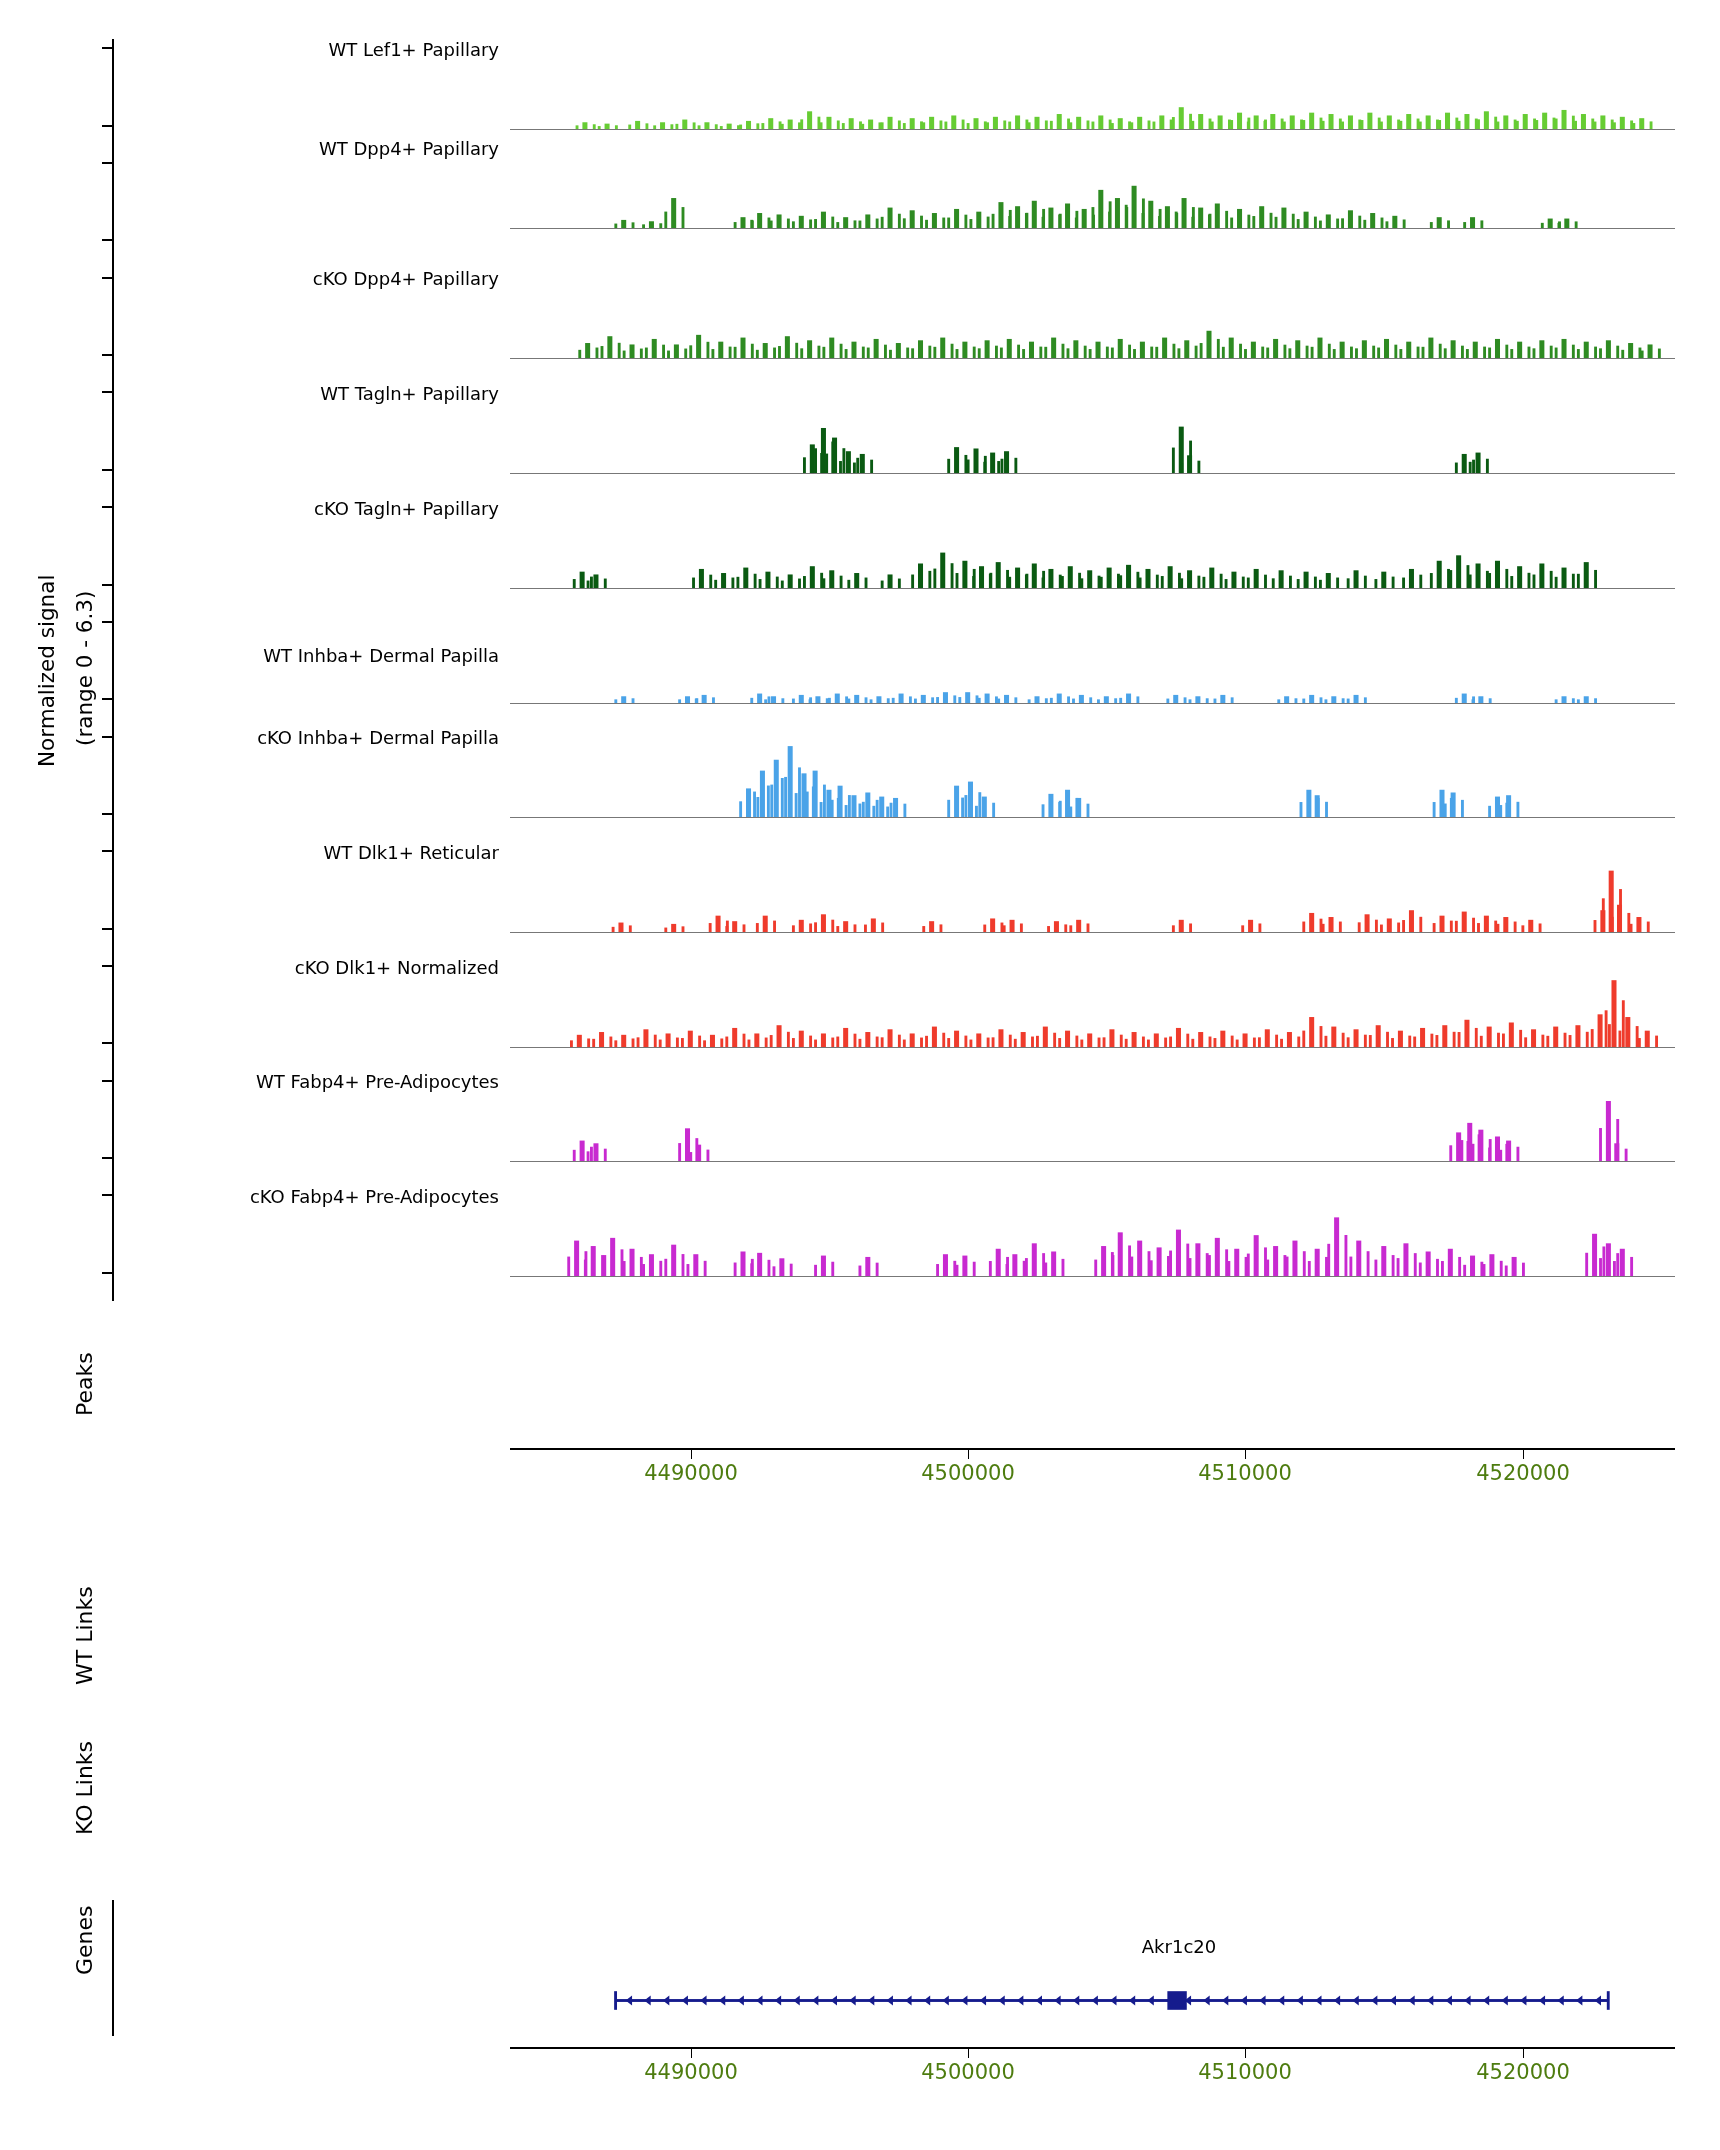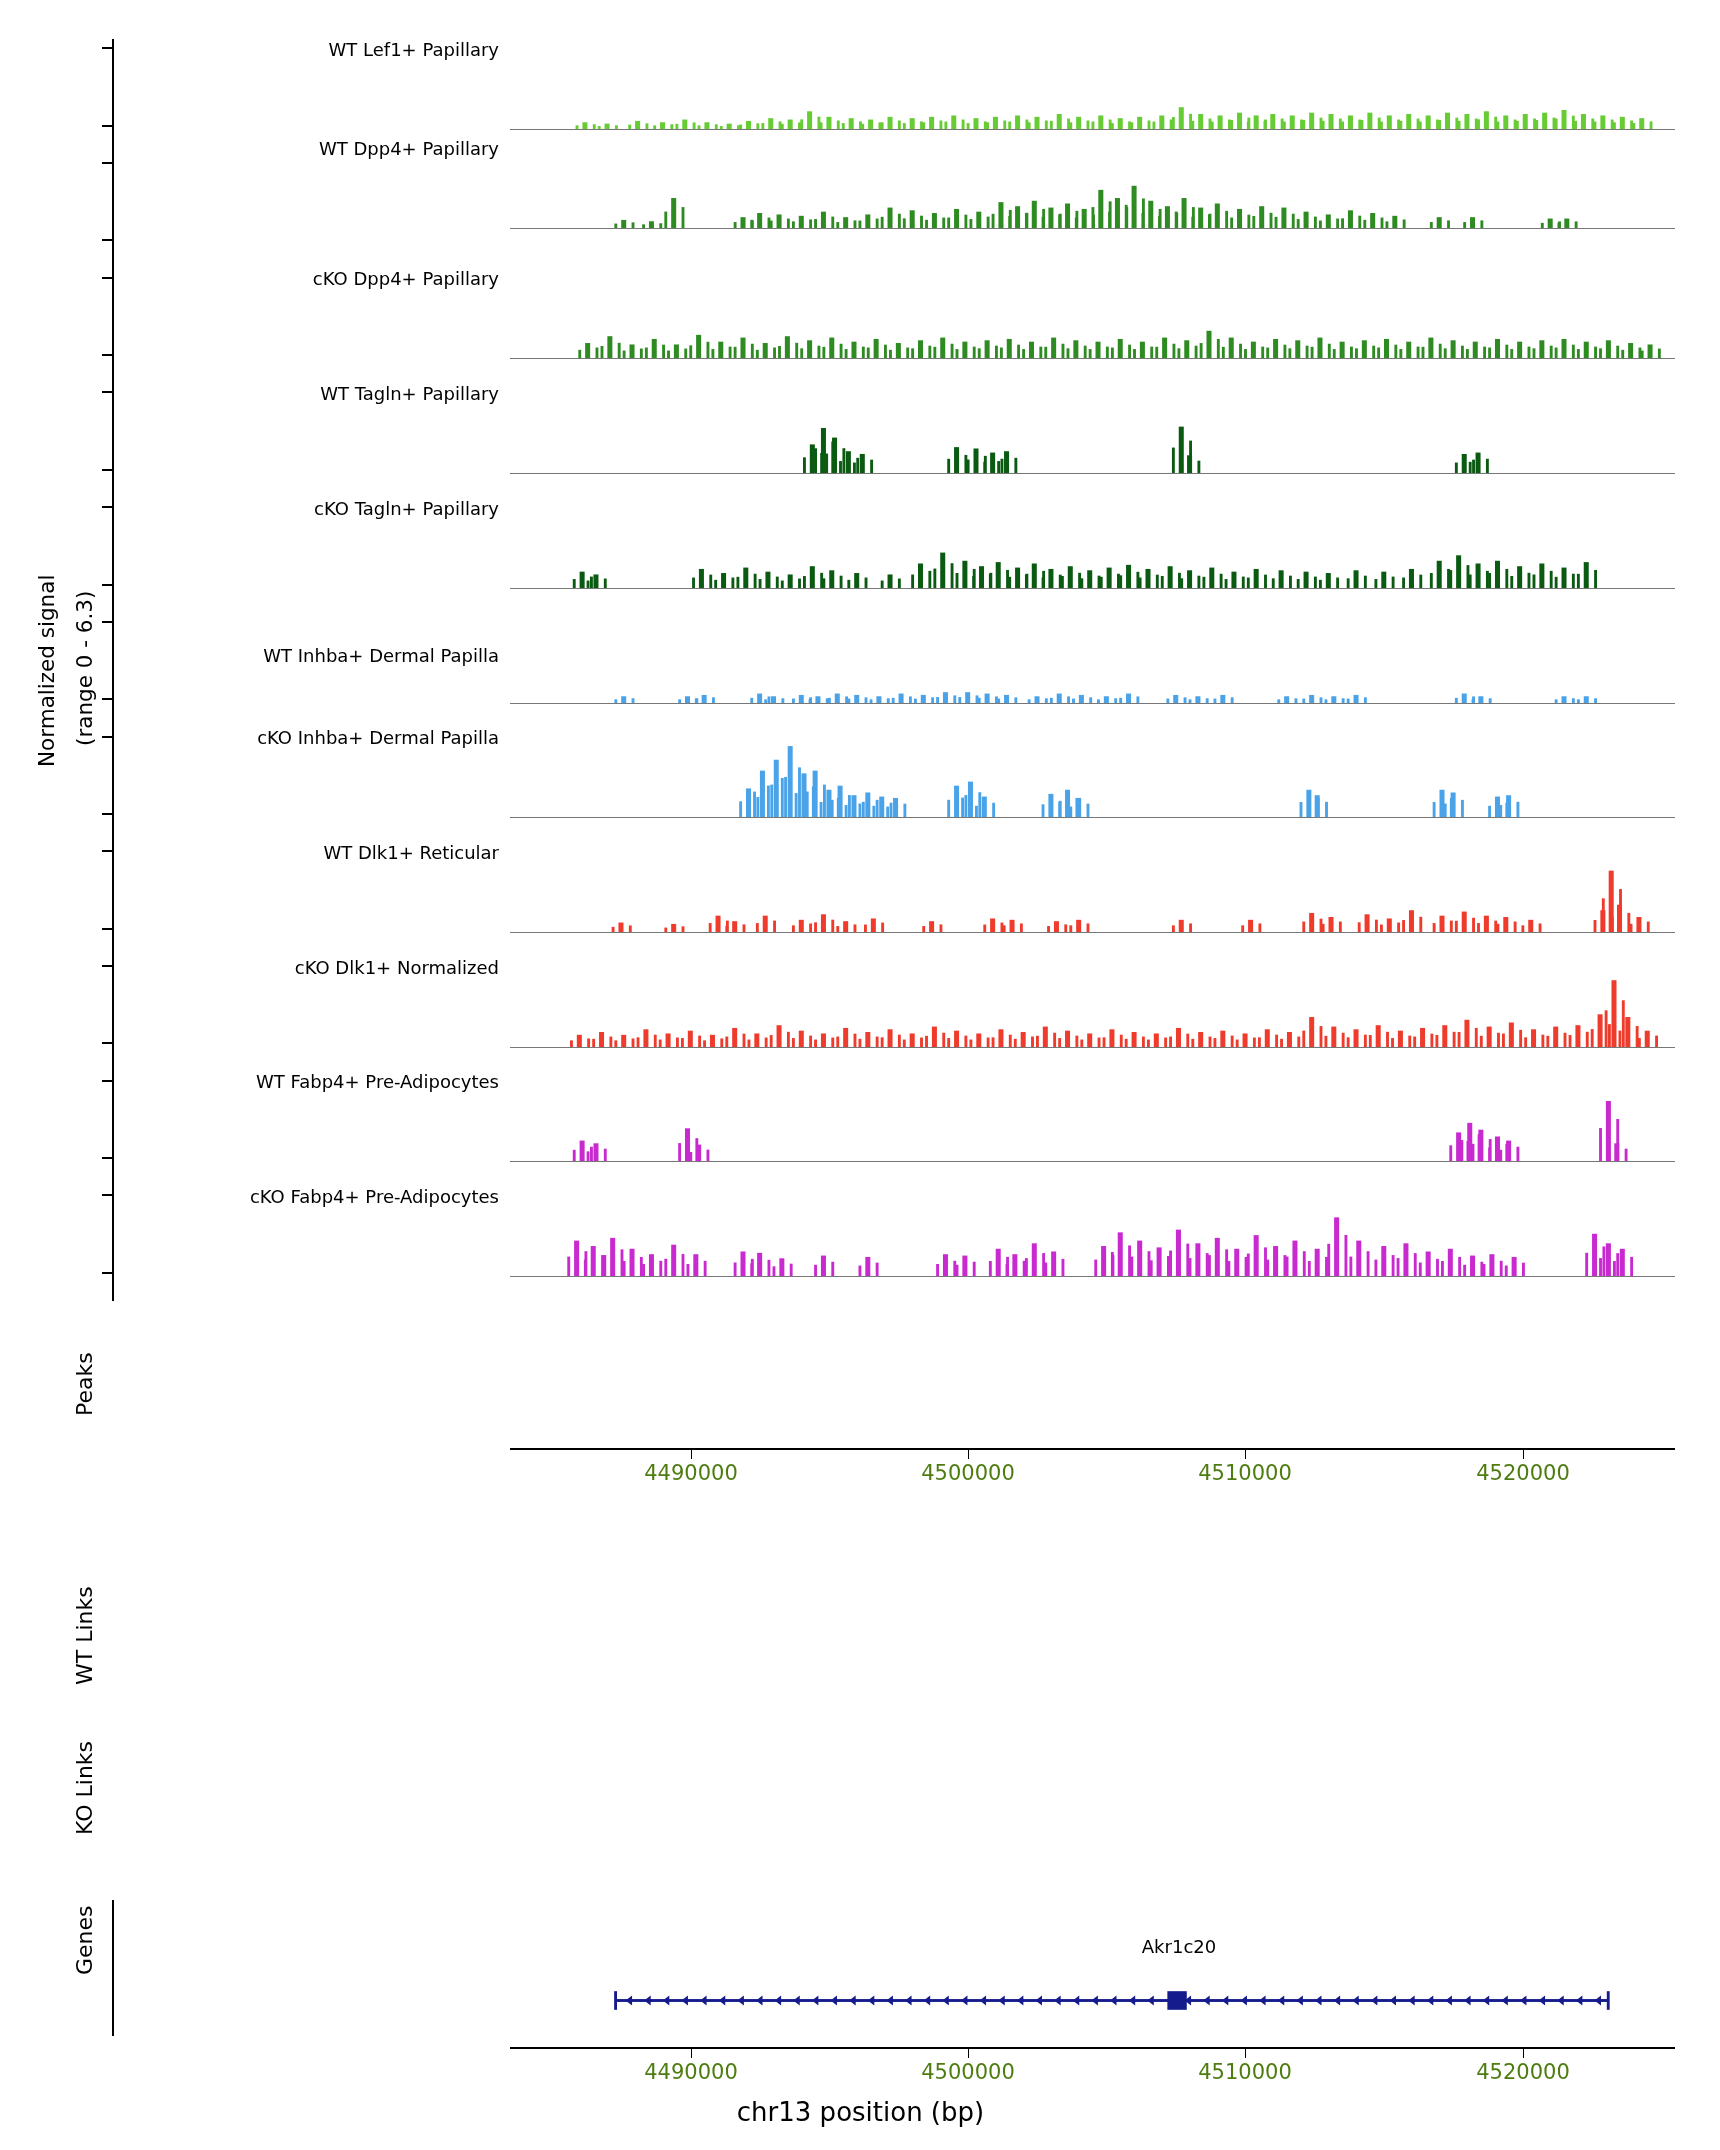--- a/index.html
+++ b/index.html
@@ -1443,21 +1443,20 @@
       <div class="tick" style="left: 691px; top: 2049px; height: 8.6px;"></div>
       <div class="ticklabel" style="left: 691px; top: 2060px;">4490000</div>
       <div class="tick" style="left: 968px; top: 2049px; height: 8.6px;"></div>
       <div class="ticklabel" style="left: 968px; top: 2060px;">4500000</div>
       <div class="tick" style="left: 1245px; top: 2049px; height: 8.6px;"></div>
       <div class="ticklabel" style="left: 1245px; top: 2060px;">4510000</div>
       <div class="tick" style="left: 1523px; top: 2049px; height: 8.6px;"></div>
       <div class="ticklabel" style="left: 1523px; top: 2060px;">4520000</div>
     </div>
 
-  <div class="xaxis-title" style="top:2097px;">chr13 position (bp)</div>
 <div class="tick" style="left: 102px; width: 11.5px; height: 2.2px; top: 47px; position: absolute;"></div>
     <div class="tick" style="left: 102px; width: 11.5px; height: 2.2px; top: 125px; position: absolute;"></div>
     <div class="tick" style="left: 102px; width: 11.5px; height: 2.2px; top: 162px; position: absolute;"></div>
     <div class="tick" style="left: 102px; width: 11.5px; height: 2.2px; top: 239px; position: absolute;"></div>
     <div class="tick" style="left: 102px; width: 11.5px; height: 2.2px; top: 277px; position: absolute;"></div>
     <div class="tick" style="left: 102px; width: 11.5px; height: 2.2px; top: 354px; position: absolute;"></div>
     <div class="tick" style="left: 102px; width: 11.5px; height: 2.2px; top: 391px; position: absolute;"></div>
     <div class="tick" style="left: 102px; width: 11.5px; height: 2.2px; top: 469px; position: absolute;"></div>
     <div class="tick" style="left: 102px; width: 11.5px; height: 2.2px; top: 506px; position: absolute;"></div>
     <div class="tick" style="left: 102px; width: 11.5px; height: 2.2px; top: 584px; position: absolute;"></div>

